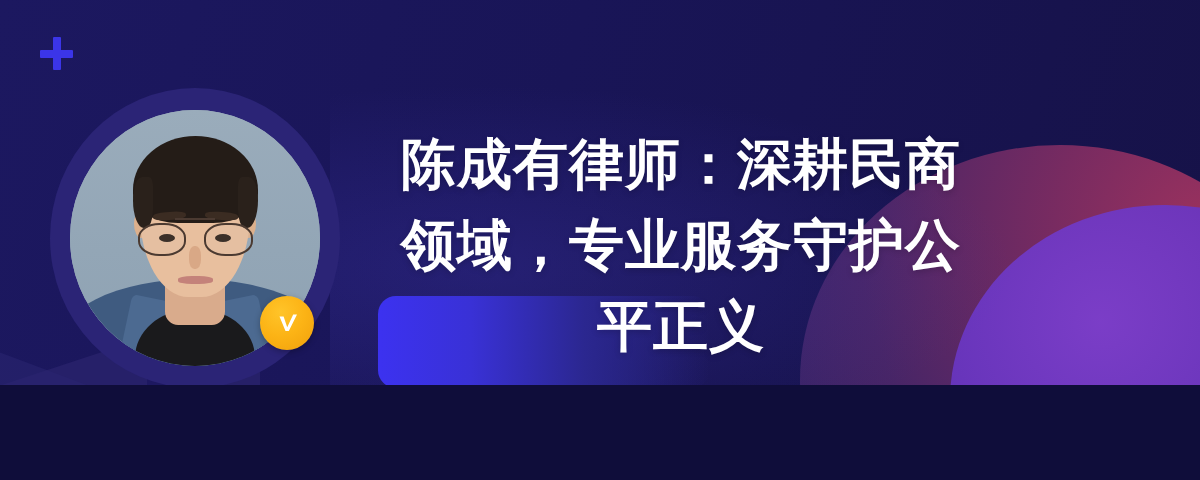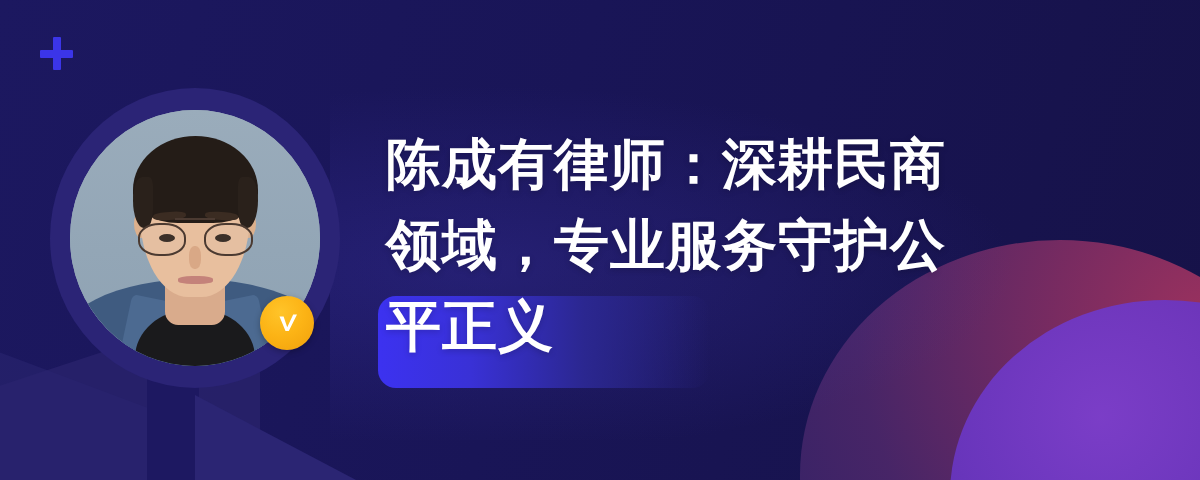--- a/index.html
+++ b/index.html
@@ -5,24 +5,25 @@
   html, body {
     margin: 0;
     padding: 0;
     background: #0f0d3a;
   }
   * { box-sizing: border-box; }
 
   .banner {
     position: relative;
     width: 1200px;
-    height: 480px;
+    height: 385px;
     overflow: hidden;
     background: #4c1d95;
     font-family: "Liberation Sans", "DejaVu Sans", sans-serif;
+    text-align: center;
   }
 
   
   .bg-base {
     position: absolute;
     inset: 0;
     background: linear-gradient(105deg, #1c1860 0%, #191557 45%, #161248 100%);
   }
 
   

